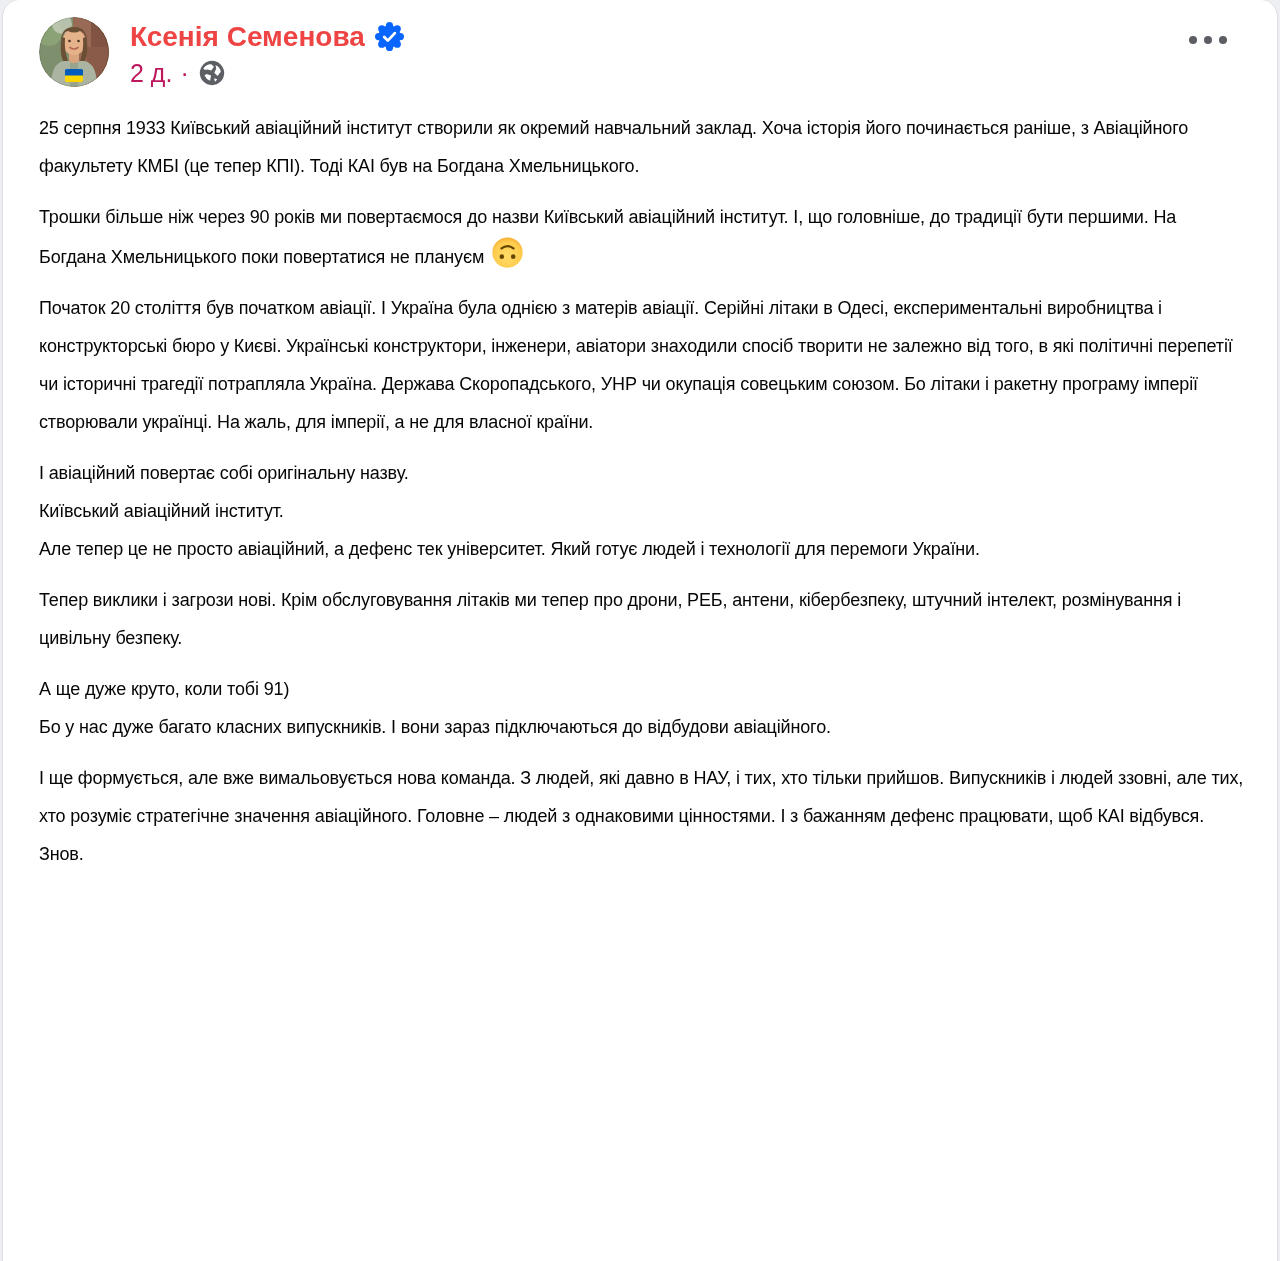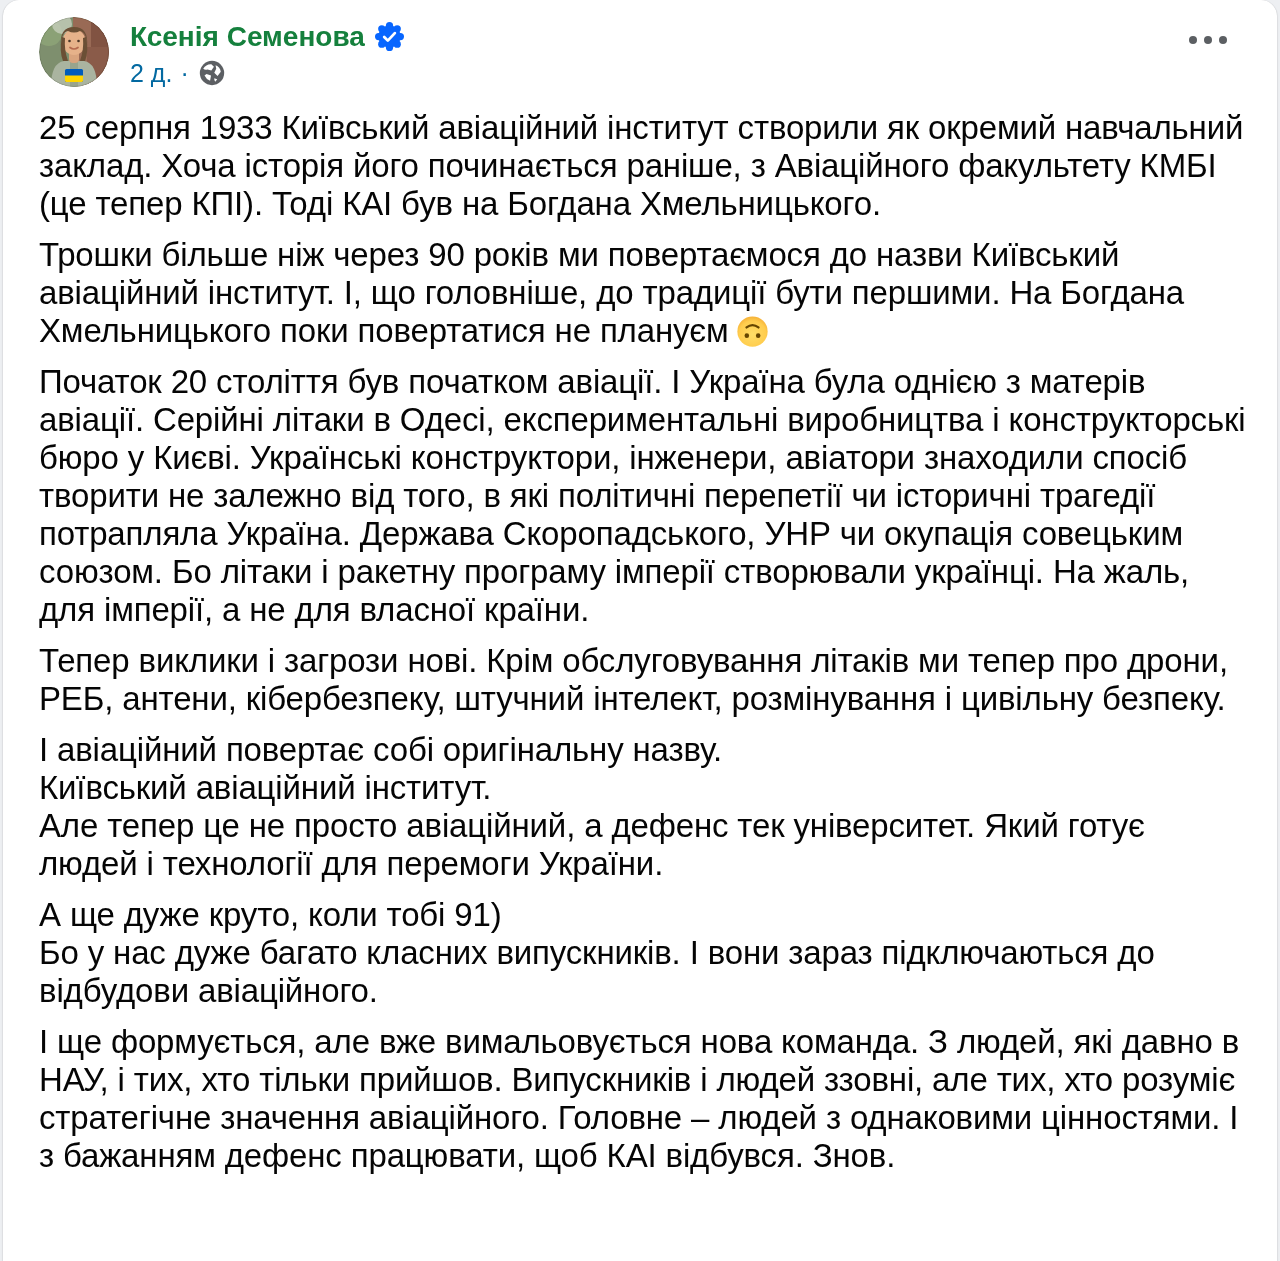--- a/index.html
+++ b/index.html
@@ -22,43 +22,43 @@
   
   .post-header{display:flex;align-items:flex-start;margin-bottom:21px;}
   .avatar{
     width:70px;height:70px;flex:0 0 70px;
     border-radius:50%;display:block;padding:0;border:0;background:none;cursor:pointer;
   }
   .avatar svg{display:block;border-radius:50%;}
   .header-text{margin-left:21px;padding-top:3px;min-width:0;}
   .author-row{display:flex;align-items:center;gap:10px;}
   .author{
-    font-size:28px;font-weight:700;color:#15803d;line-height:1.2;
+    font-size:28px;font-weight:700;color:#ef4444;line-height:1.2;
     cursor:pointer;white-space:nowrap;
   }
   .badge{display:inline-flex;}
   .meta-row{
     display:flex;align-items:center;gap:8px;
     margin-top:4px;
-    font-size:25px;color:#0369a1;line-height:1.2;
+    font-size:25px;color:#be185d;line-height:1.2;
   }
   .timestamp{cursor:pointer;}
   .globe{display:inline-flex;margin-left:2px;}
   .more-btn{
     position:absolute;top:28px;right:42px;
     background:none;border:0;cursor:pointer;
     display:flex;gap:7px;align-items:center;
     padding:8px;border-radius:50%;
   }
   .more-btn .dot{width:8px;height:8px;border-radius:50%;background:#5c5f63;}
   
   .post-body{max-width:1210px;}
   .para{
     margin:0 0 13px 0;
-    font-size:33px;line-height:38px;
+    font-size:18px;line-height:38px;
     color:#050505;
     letter-spacing:-0.15px;
     white-space:pre-line;
   }
   .emoji{display:inline-block;}
   .emoji svg{vertical-align:-6px;margin-left:7px;}
 </style>
 </head>
 <body>
 
@@ -152,25 +152,25 @@
         </defs>
         <circle cx="18" cy="18" r="16.5" fill="url(#emg)"></circle>
         <circle cx="11.8" cy="22.5" r="2.5" fill="#664500"></circle>
         <circle cx="24.2" cy="22.5" r="2.5" fill="#664500"></circle>
         <path d="M11.5 13.5 Q18 8.6 24.5 13.5" stroke="#664500" stroke-width="2.6" fill="none" stroke-linecap="round"></path>
       </svg></span></p>
 
     <p class="para"><span>Початок 20 століття був початком авіації. І Україна була однією з матерів авіації. Серійні літаки в Одесі, експериментальні виробництва і конструкторські бюро у Києві. Українські конструктори, інженери, авіатори знаходили спосіб творити не залежно від того, в які політичні перепетії чи історичні трагедії потрапляла Україна. Держава Скоропадського, УНР чи окупація совецьким союзом. Бо літаки і ракетну програму імперії створювали українці. На жаль, для імперії, а не для власної країни.</span></p>
 
 
-    <p class="para"><span>Тепер виклики і загрози нові. Крім обслуговування літаків ми тепер про дрони, РЕБ, антени, кібербезпеку, штучний інтелект, розмінування і цивільну безпеку.</span></p>
-
     <p class="para"><span>І авіаційний повертає собі оригінальну назву.
 Київський авіаційний інститут.
 Але тепер це не просто авіаційний, а дефенс тек університет. Який готує людей і технології для перемоги України.</span></p>
+
+    <p class="para"><span>Тепер виклики і загрози нові. Крім обслуговування літаків ми тепер про дрони, РЕБ, антени, кібербезпеку, штучний інтелект, розмінування і цивільну безпеку.</span></p>
 
     <p class="para"><span>А ще дуже круто, коли тобі 91)
 Бо у нас дуже багато класних випускників. І вони зараз підключаються до відбудови авіаційного.</span></p>
 
     <p class="para"><span>І ще формується, але вже вимальовується нова команда. З людей, які давно в НАУ, і тих, хто тільки прийшов. Випускників і людей ззовні, але тих, хто розуміє стратегічне значення авіаційного. Головне – людей з однаковими цінностями. І з бажанням дефенс працювати, щоб КАІ відбувся. Знов.</span></p>
   </div>
 
 </article>
 
 </body></html>

